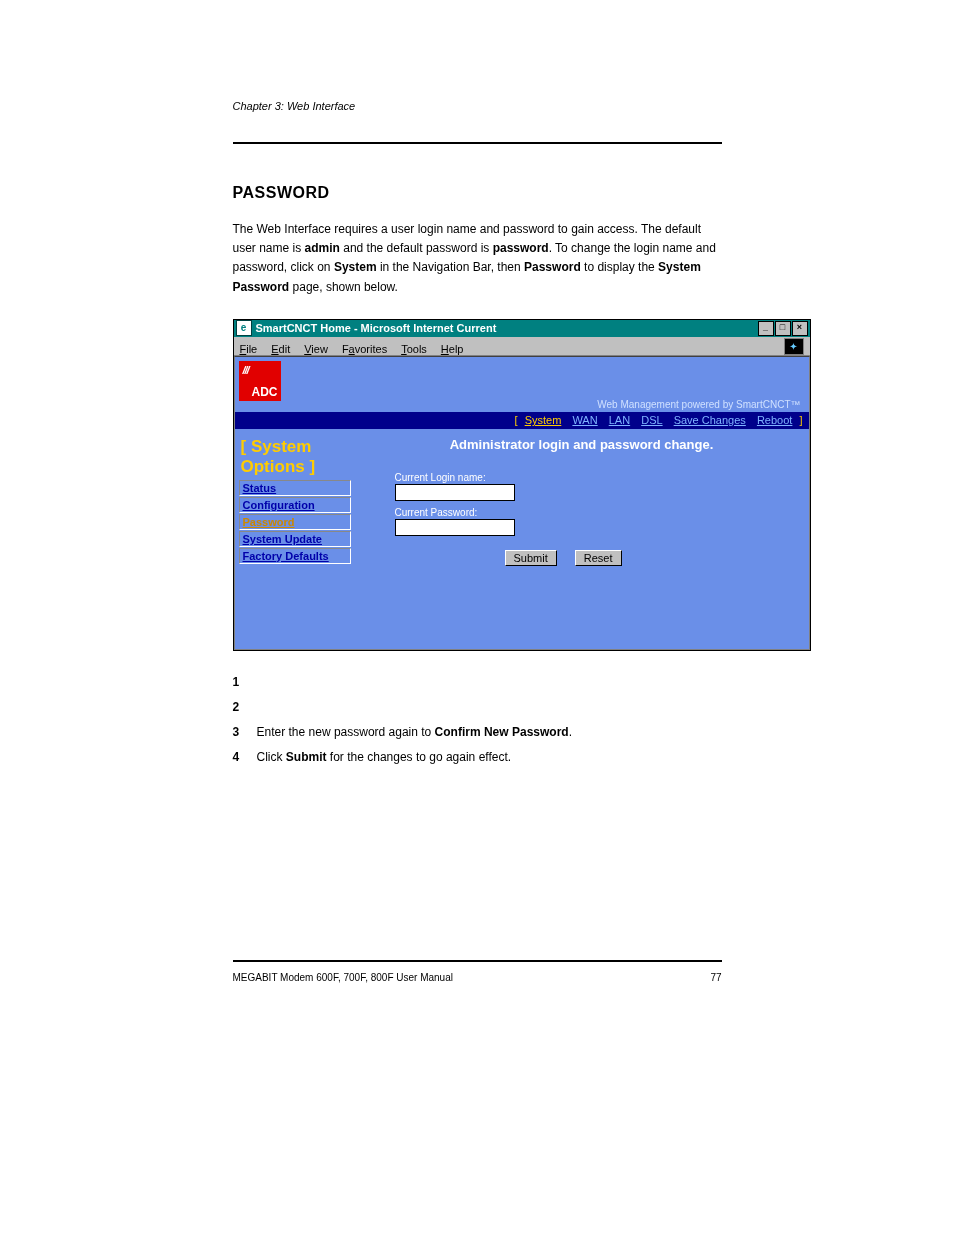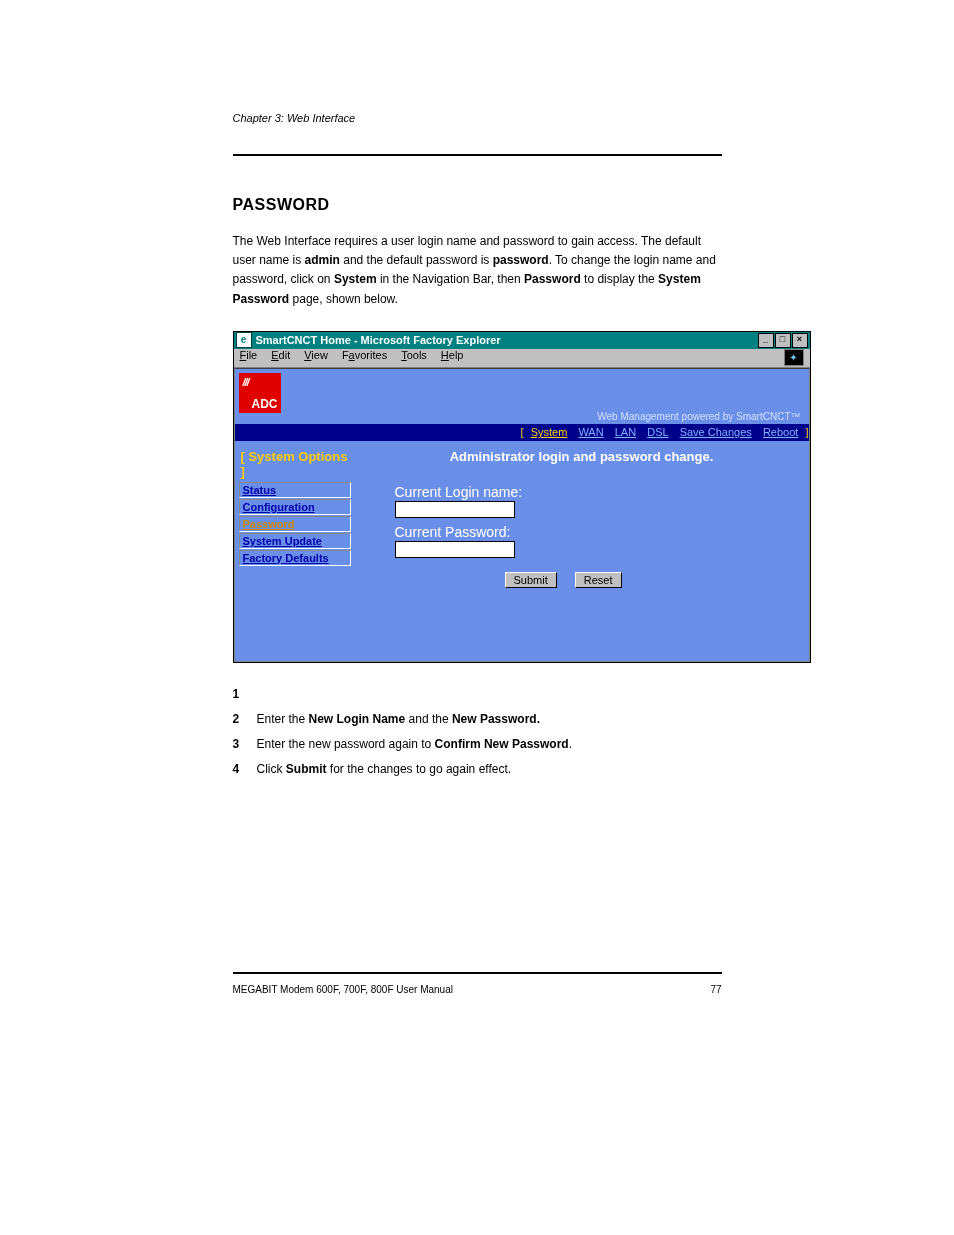--- a/index.html
+++ b/index.html
@@ -5,21 +5,21 @@
   body {
     margin: 0;
     padding: 0;
     background: #fff;
     font-family: Arial, Helvetica, sans-serif;
     font-size: 12px;
     color: #000;
   }
   .page {
     width: 789px;
-    margin: 12px auto;
+    margin: 0 auto;
     position: relative;
     box-sizing: border-box;
   }
   .header-region {
     padding: 100px 150px 0 150px;
   }
   .chapter {
     font-size: 11px;
     margin-bottom: 30px;
     font-style: italic;
@@ -97,21 +97,21 @@
     border: 1px solid #000;
     font-size: 9px;
     line-height: 11px;
     text-align: center;
     color: #000;
   }
   .menubar {
     background: #c0c0c0;
     height: 18px;
     display: flex;
-    align-items: flex-start;
+    align-items: flex-end;
     padding: 0 6px;
     gap: 14px;
     border-bottom: 1px solid #808080;
   }
   .menubar .menu-item { color: #000; }
   .menubar .menu-item .ul { text-decoration: underline; }
   .menubar .spacer { flex: 1; }
   .menubar .ie-logo {
     width: 18px; height: 15px; background: #000;
     border: 1px solid #808080;
@@ -156,21 +156,21 @@
     color: #cfe0ff;
     font-size: 10px;
   }
   .navbar {
     background: #00008b;
     color: #fff;
     height: 17px;
     display: flex;
     align-items: center;
     justify-content: flex-end;
-    padding: 0 0;
+    padding: 0 6px;
     font-size: 11px;
   }
   .navbar .nav-group { white-space: nowrap; }
   .navbar a {
     color: #7fb3ff;
     text-decoration: underline;
     margin: 0 4px;
   }
   .navbar a.current { color: #ffcc00; }
   .navbar .bracket { color: #ffcc00; }
@@ -179,21 +179,21 @@
     min-height: 220px;
   }
   .sidebar {
     width: 112px;
     flex: none;
     padding: 6px 4px;
   }
   .sidebar-head {
     color: #ffcc00;
     font-weight: bold;
-    font-size: 13px;
+    font-size: 17px;
     padding: 2px 2px;
   }
   .sidebar-head .br { color: #ffcc00; }
   .side-item {
     border: 1px solid #888;
     border-right-color: #fff;
     border-bottom-color: #fff;
     background: #6a8fe8;
     padding: 1px 3px;
     margin-top: 1px;
@@ -218,21 +218,21 @@
     color: #fff;
   }
   .form-grid {
     display: flex;
     gap: 48px;
     margin-left: 30px;
   }
   .form-col { width: 150px; }
   .flabel {
     color: #fff;
-    font-size: 14px;
+    font-size: 10px;
     margin-top: 6px;
     margin-bottom: 1px;
   }
   .finput {
     width: 120px;
     height: 17px;
     background: #fff;
     border: 1px solid #000;
     box-sizing: border-box;
     padding: 0 2px;
@@ -278,21 +278,21 @@
 
     <div class="section-head">PASSWORD</div>
 
     <div class="body-text">
       <span>The Web Interface requires a user login name and password to gain access. The default user name is </span><span class="bold">admin</span><span> and the default password is </span><span class="bold">password</span><span>. To change the login name and password, click on </span><span class="bold">System</span><span> in the Navigation Bar, then </span><span class="bold">Password</span><span> to display the </span><span class="bold">System Password</span><span> page, shown below.</span>
     </div>
 
     <div class="screenshot">
       <div class="titlebar">
         <div class="app-icon">e</div>
-        <div class="title-text">SmartCNCT Home - Microsoft Factory Explorer</div>
+        <div class="title-text">SmartCNCT Home - Microsoft Internet Current</div>
         <div class="win-btns">
           <div class="win-btn">_</div>
           <div class="win-btn">□</div>
           <div class="win-btn">×</div>
         </div>
       </div>
       <div class="menubar">
         <span class="menu-item"><span class="ul">F</span><span>ile</span></span>
         <span class="menu-item"><span class="ul">E</span>dit</span>
         <span class="menu-item"><span class="ul">V</span>iew</span>
@@ -349,23 +349,20 @@
         </div>
       </div>
     </div>
 
     <div class="steps">
       <div class="step">
         <div class="num">1</div>
       </div>
       <div class="step">
         <div class="num">2</div>
-        <div>
-          <span>Enter the </span><span class="bold">New Login Name</span><span> and the </span><span class="bold">New Password.</span>
-        </div>
       </div>
       <div class="step">
         <div class="num">3</div>
         <div>
           <span>Enter the new password again to </span><span class="bold">Confirm New Password</span><span>.</span>
         </div>
       </div>
       <div class="step">
         <div class="num">4</div>
         <div>

